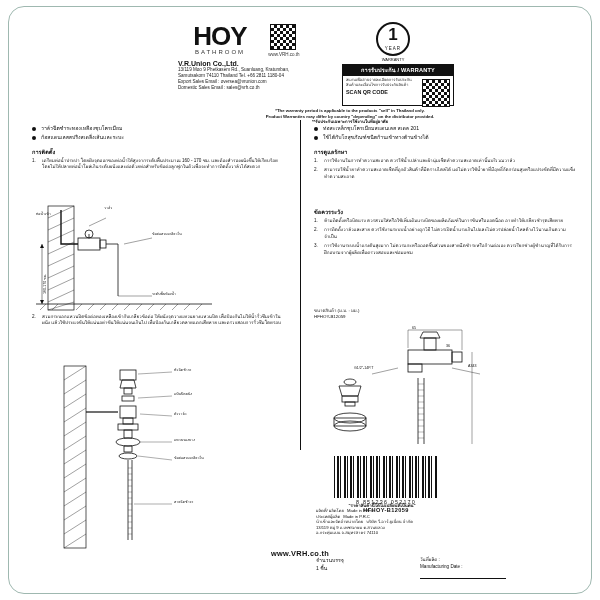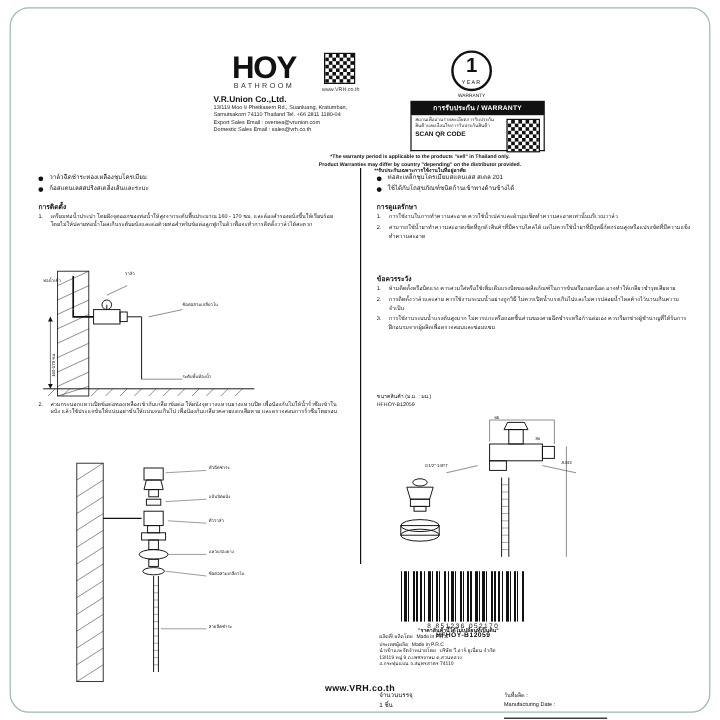--- a/index.html
+++ b/index.html
@@ -28,21 +28,21 @@
     top: 6px;
     width: 584px;
     height: 588px;
     border: 1px solid #9fb8b0;
     border-radius: 16px;
     box-sizing: border-box;
   }
   .inner-frame {
     position: absolute;
     left: 16px;
-    top: 28px;
+    top: 8px;
     width: 568px;
     height: 560px;
     box-sizing: border-box;
   }
 
   
   .header {
     position: absolute;
     left: 150px;
     top: 14px;

